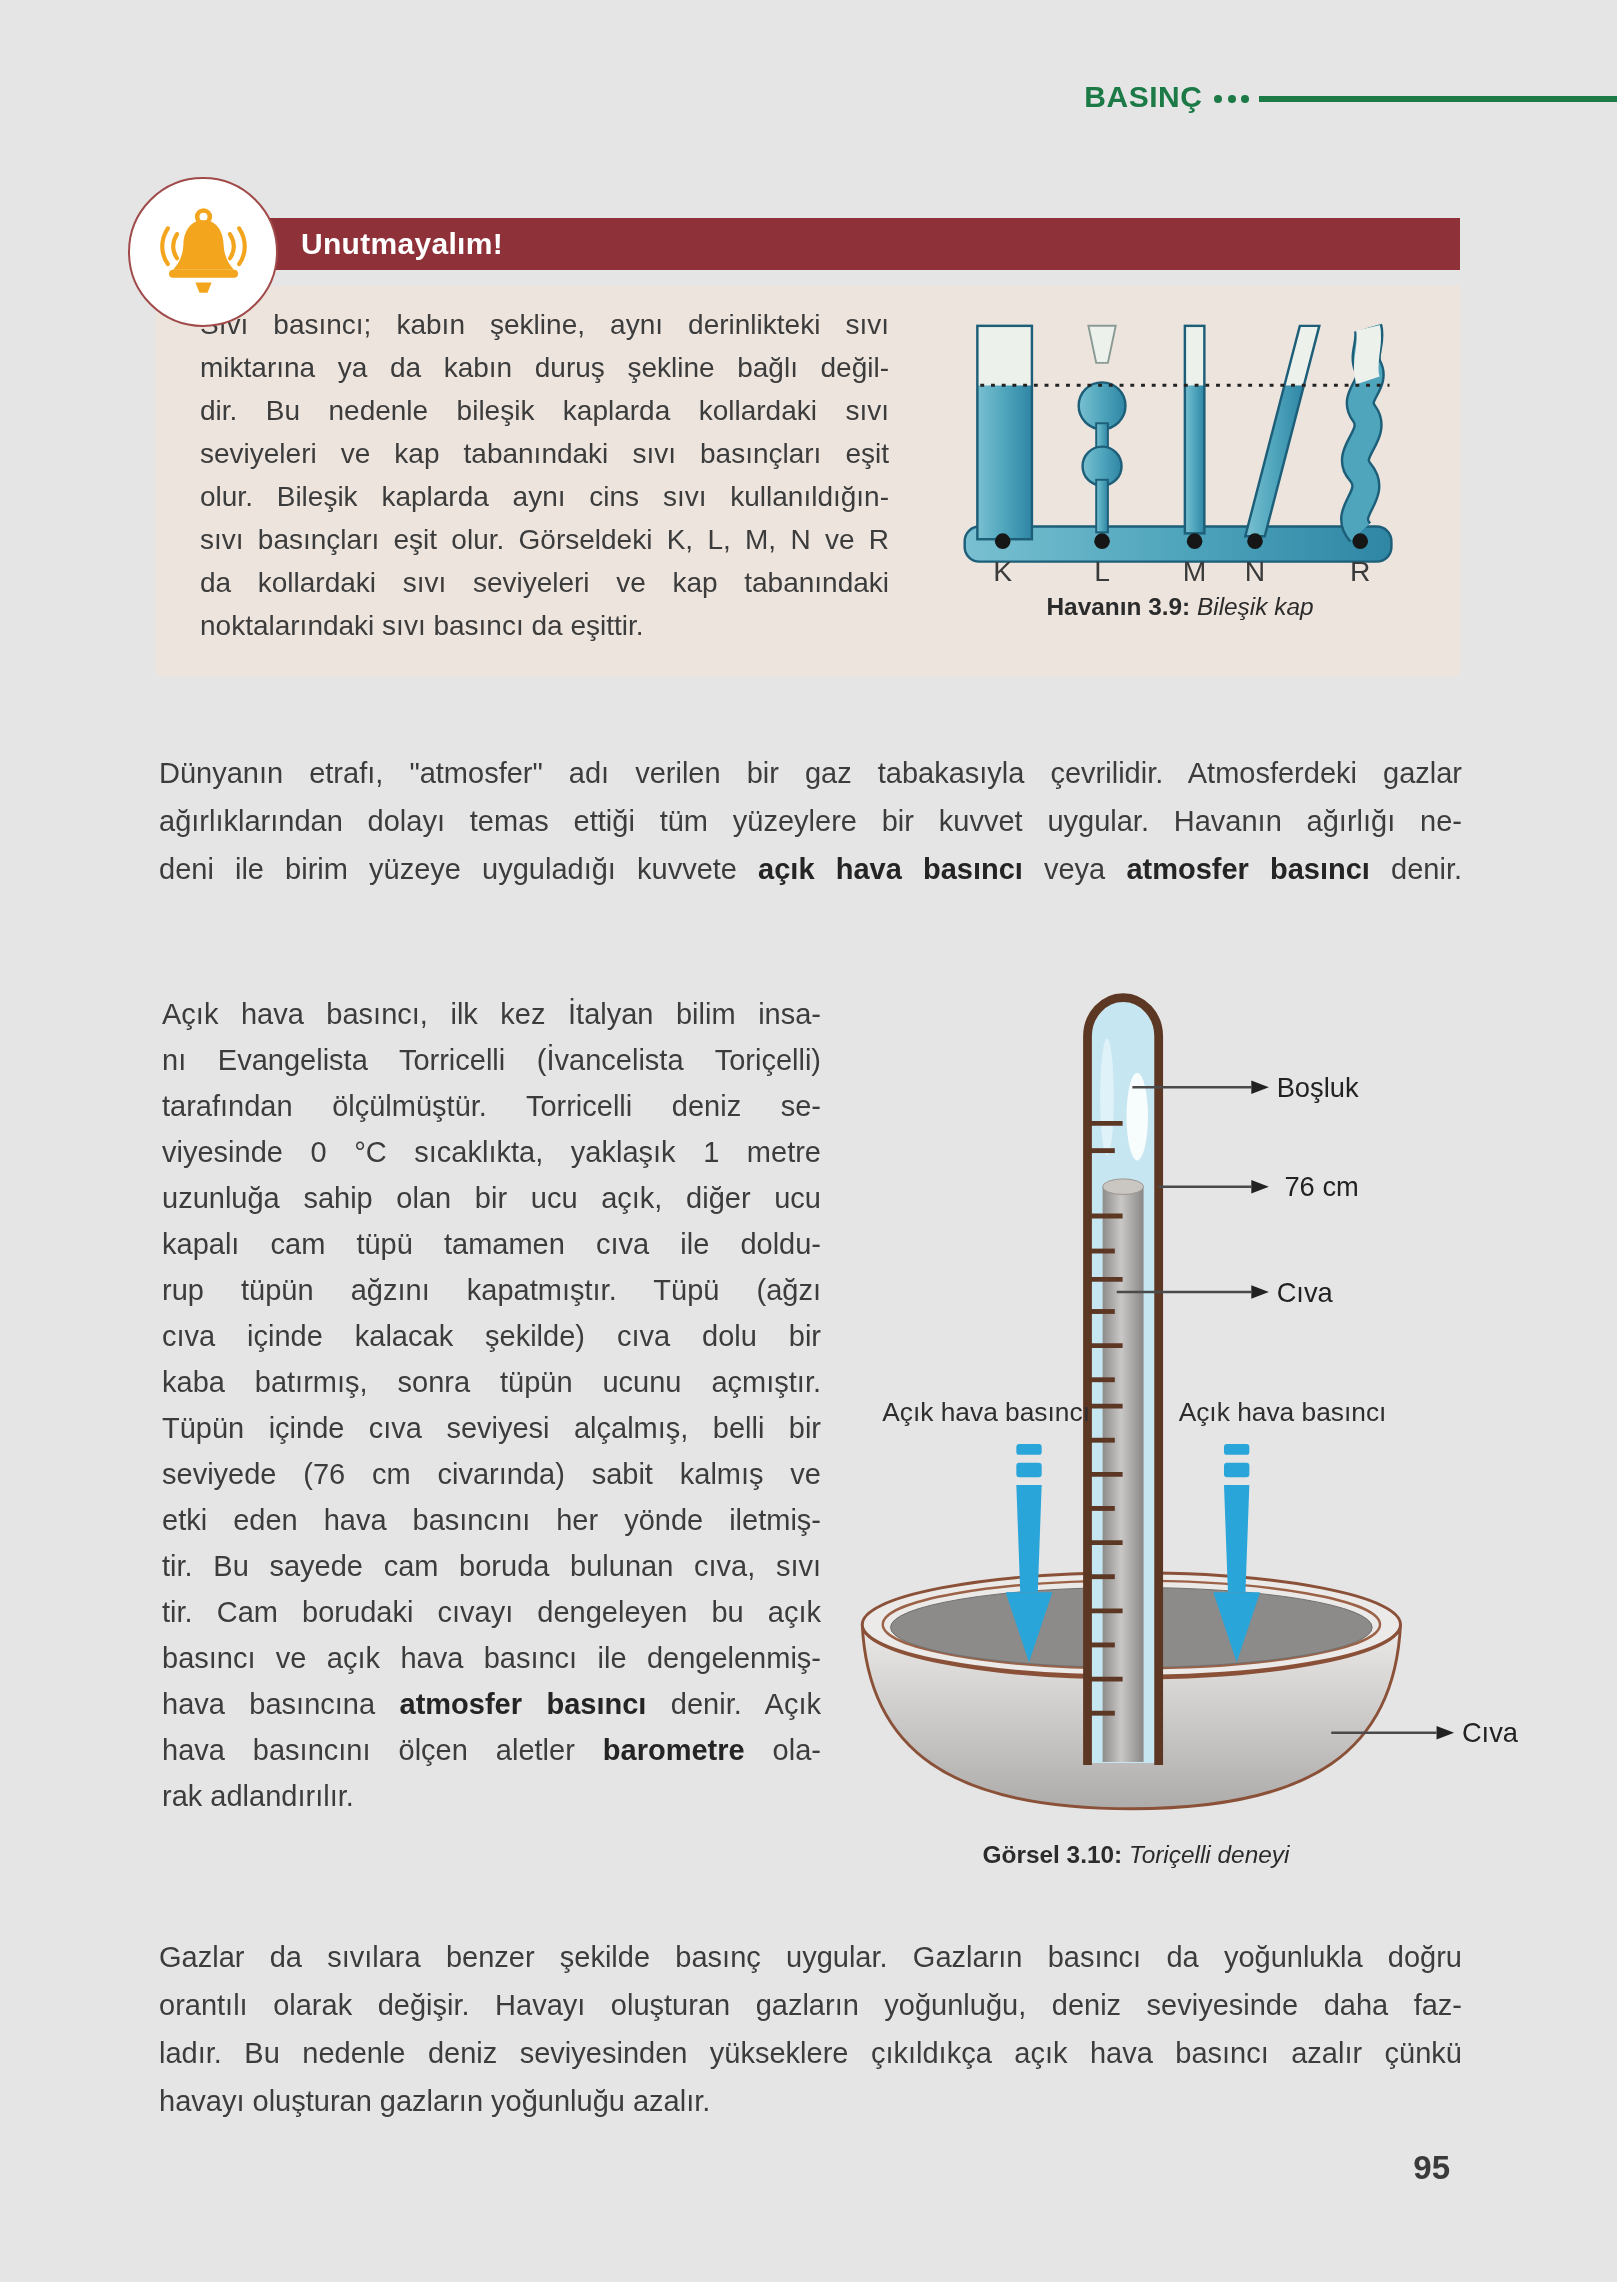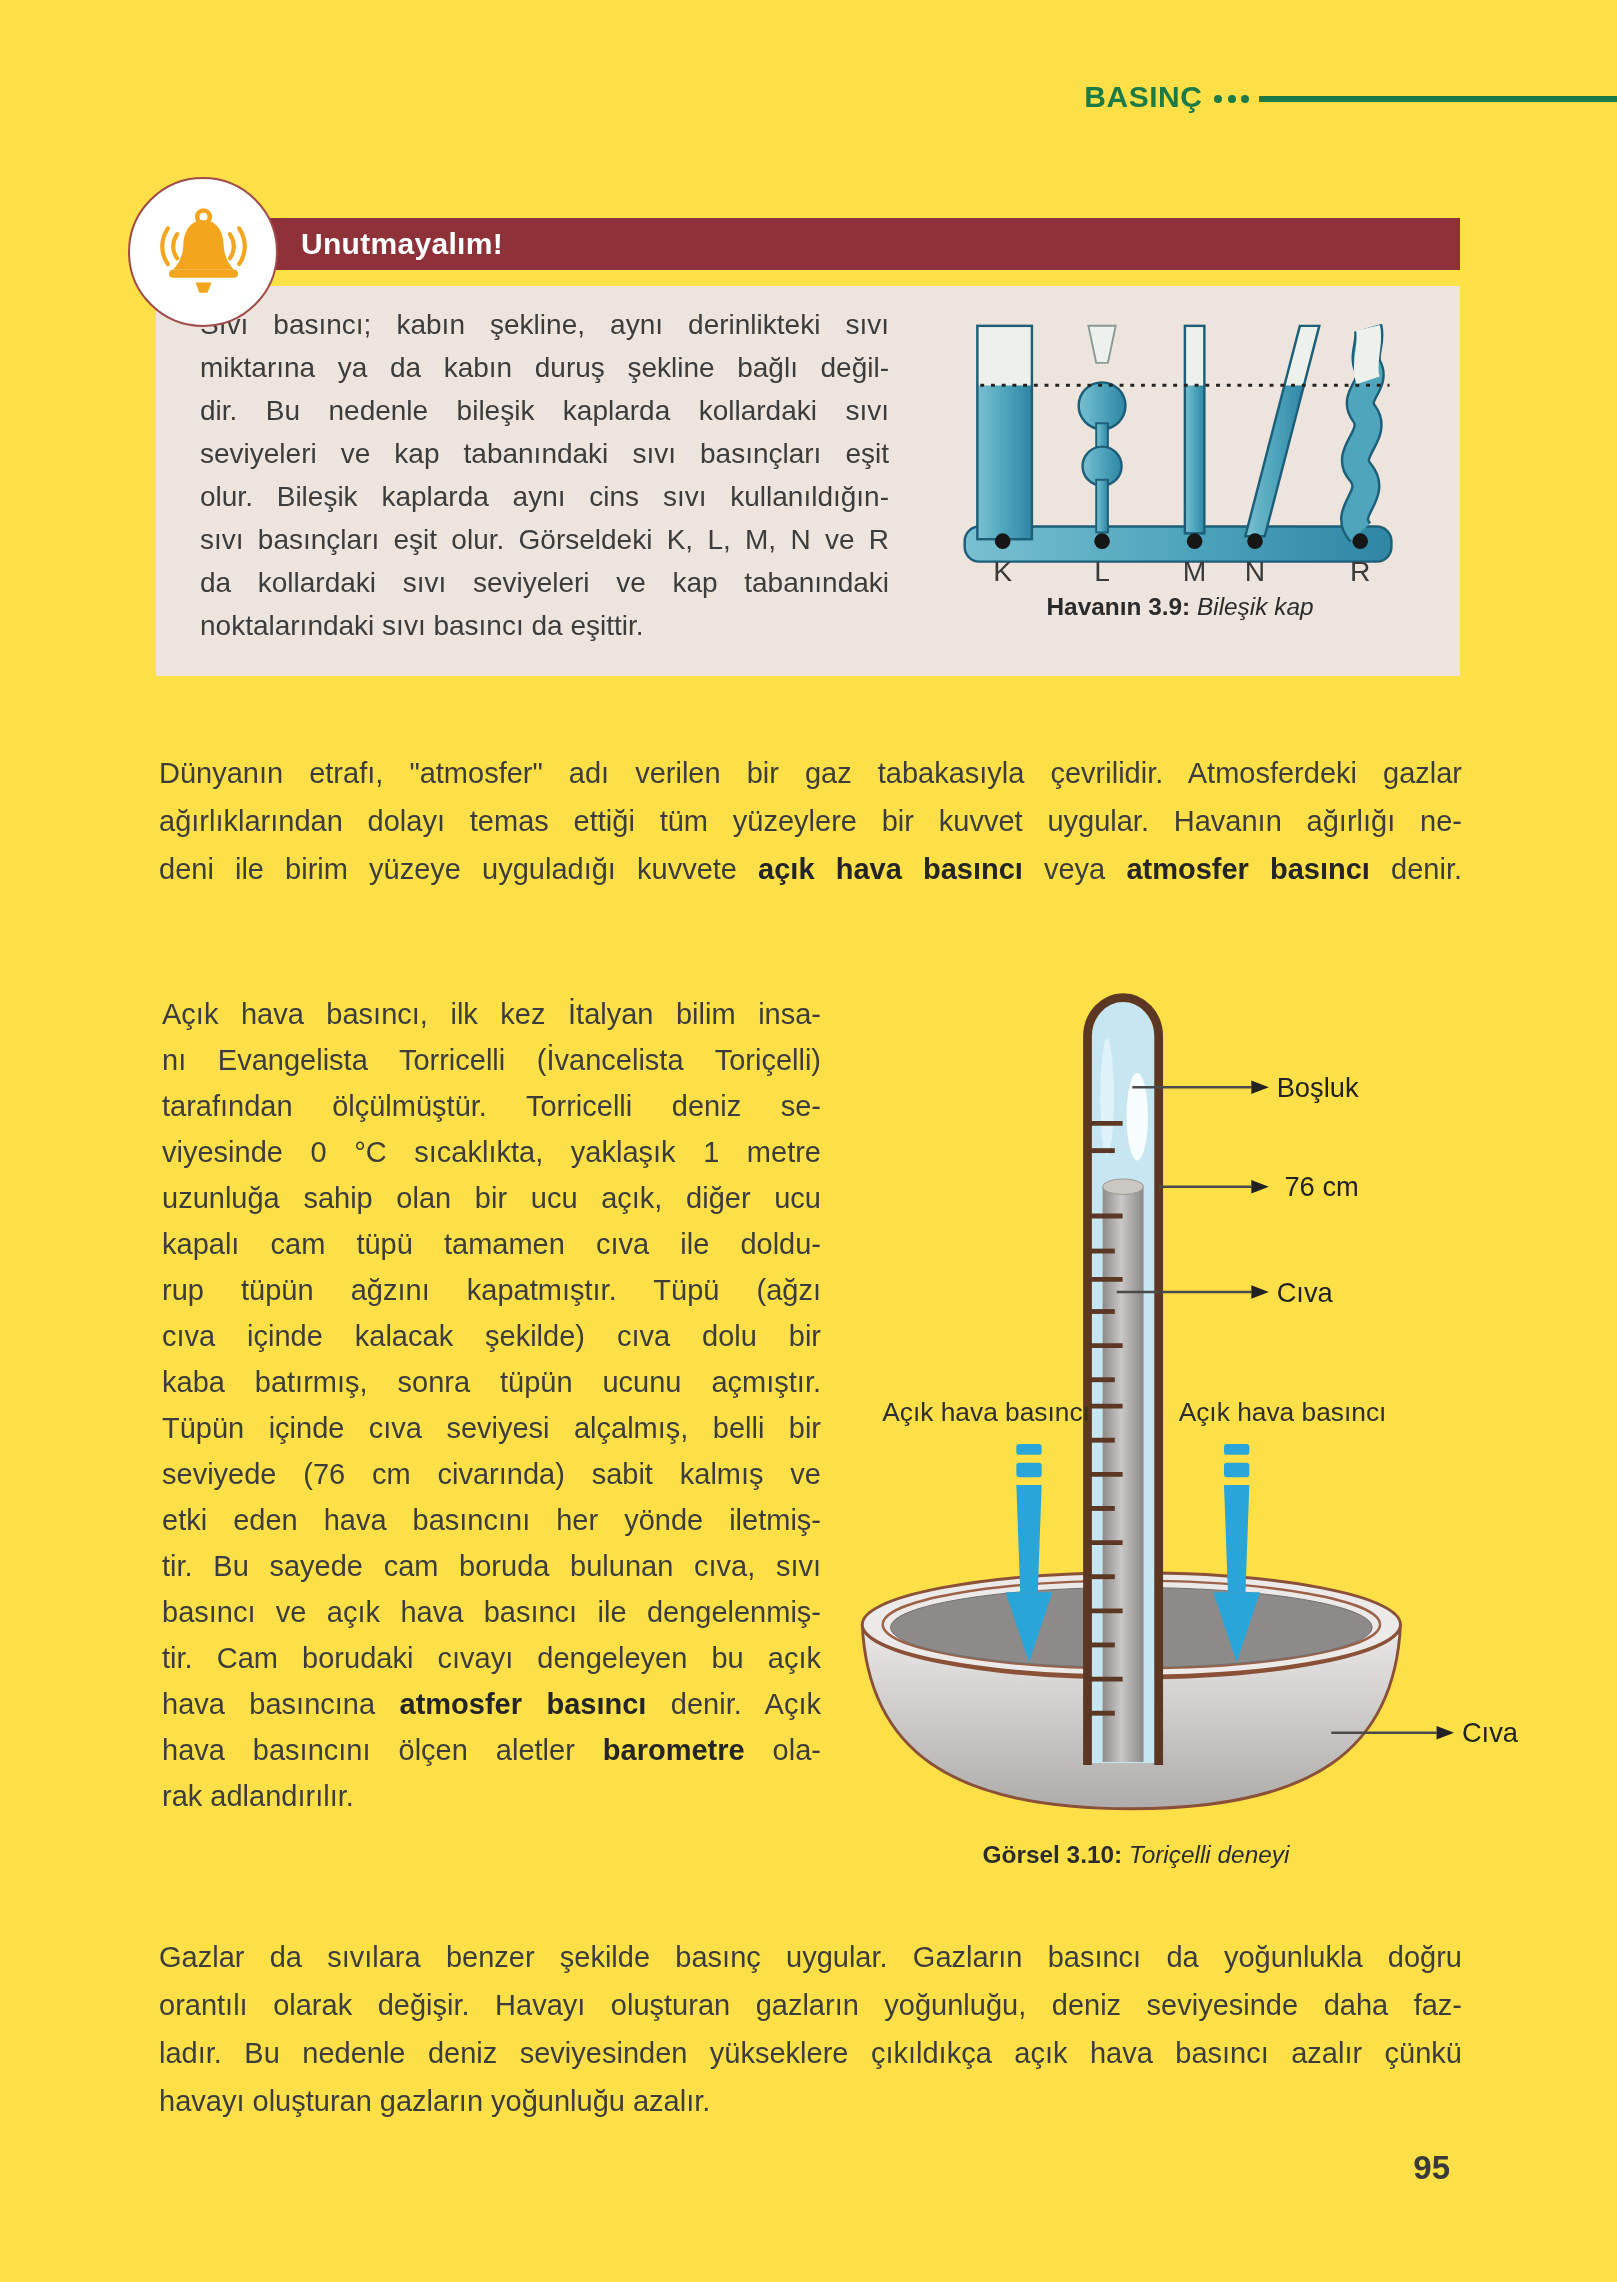--- a/index.html
+++ b/index.html
@@ -1,17 +1,17 @@
 <!DOCTYPE html>
 <html lang="tr"><head>
 <meta charset="utf-8">
 <style>
   html,body{margin:0;padding:0;background:#ffffff;}
   #page{
-    position:relative;width:1618px;height:2282px;background:#fde047;
+    position:relative;width:1618px;height:2282px;background:#e5e5e5;
     font-family:"Liberation Sans", sans-serif;color:#3c3c3c;overflow:hidden;
   }
   
   .runhead{position:absolute;top:80px;right:0;display:flex;align-items:center;}
   .runhead .title{font-size:30px;font-weight:bold;color:#1c7a47;letter-spacing:0.5px;}
   .runhead .dots{display:flex;gap:5.9px;margin:3.9px 9.8px 0 11.7px;}
   .runhead .dots i{width:7.8px;height:7.8px;border-radius:50%;background:#1c7a47;display:block;}
   .runhead .rule{width:359px;height:6.8px;background:#1c7a47;margin-top:3.9px;}
   
   .callout-box{position:absolute;left:156px;top:286px;width:1304px;height:390px;background:#ece4dd;}
@@ -147,22 +147,22 @@
       <div class="tline"><span>viyesinde 0 °C sıcaklıkta, yaklaşık 1 metre</span></div>
       <div class="tline"><span>uzunluğa sahip olan bir ucu açık, diğer ucu</span></div>
       <div class="tline"><span>kapalı cam tüpü tamamen cıva ile doldu-</span></div>
       <div class="tline"><span>rup tüpün ağzını kapatmıştır. Tüpü (ağzı</span></div>
       <div class="tline"><span>cıva içinde kalacak şekilde) cıva dolu bir</span></div>
       <div class="tline"><span>kaba batırmış, sonra tüpün ucunu açmıştır.</span></div>
       <div class="tline"><span>Tüpün içinde cıva seviyesi alçalmış, belli bir</span></div>
       <div class="tline"><span>seviyede (76 cm civarında) sabit kalmış ve</span></div>
       <div class="tline"><span>etki eden hava basıncını her yönde iletmiş-</span></div>
       <div class="tline"><span>tir. Bu sayede cam boruda bulunan cıva, sıvı</span></div>
+      <div class="tline"><span>tir. Cam borudaki cıvayı dengeleyen bu açık</span></div>
       <div class="tline"><span>basıncı ve açık hava basıncı ile dengelenmiş-</span></div>
-      <div class="tline"><span>tir. Cam borudaki cıvayı dengeleyen bu açık</span></div>
       <div class="tline"><span>hava basıncına </span><b>atmosfer basıncı</b><span> denir. Açık</span></div>
       <div class="tline"><span>hava basıncını ölçen aletler </span><b>barometre</b><span> ola-</span></div>
       <div class="tline tlast"><span>rak adlandırılır.</span></div>
     </div>
 
   <svg class="torricelli-svg" viewBox="0 0 780 880">
     <defs>
       <linearGradient id="hg" x1="0" y1="0" x2="1" y2="0">
         <stop offset="0" stop-color="#8e8c8a"></stop>
           <stop offset="0.45" stop-color="#cac8c6"></stop>

